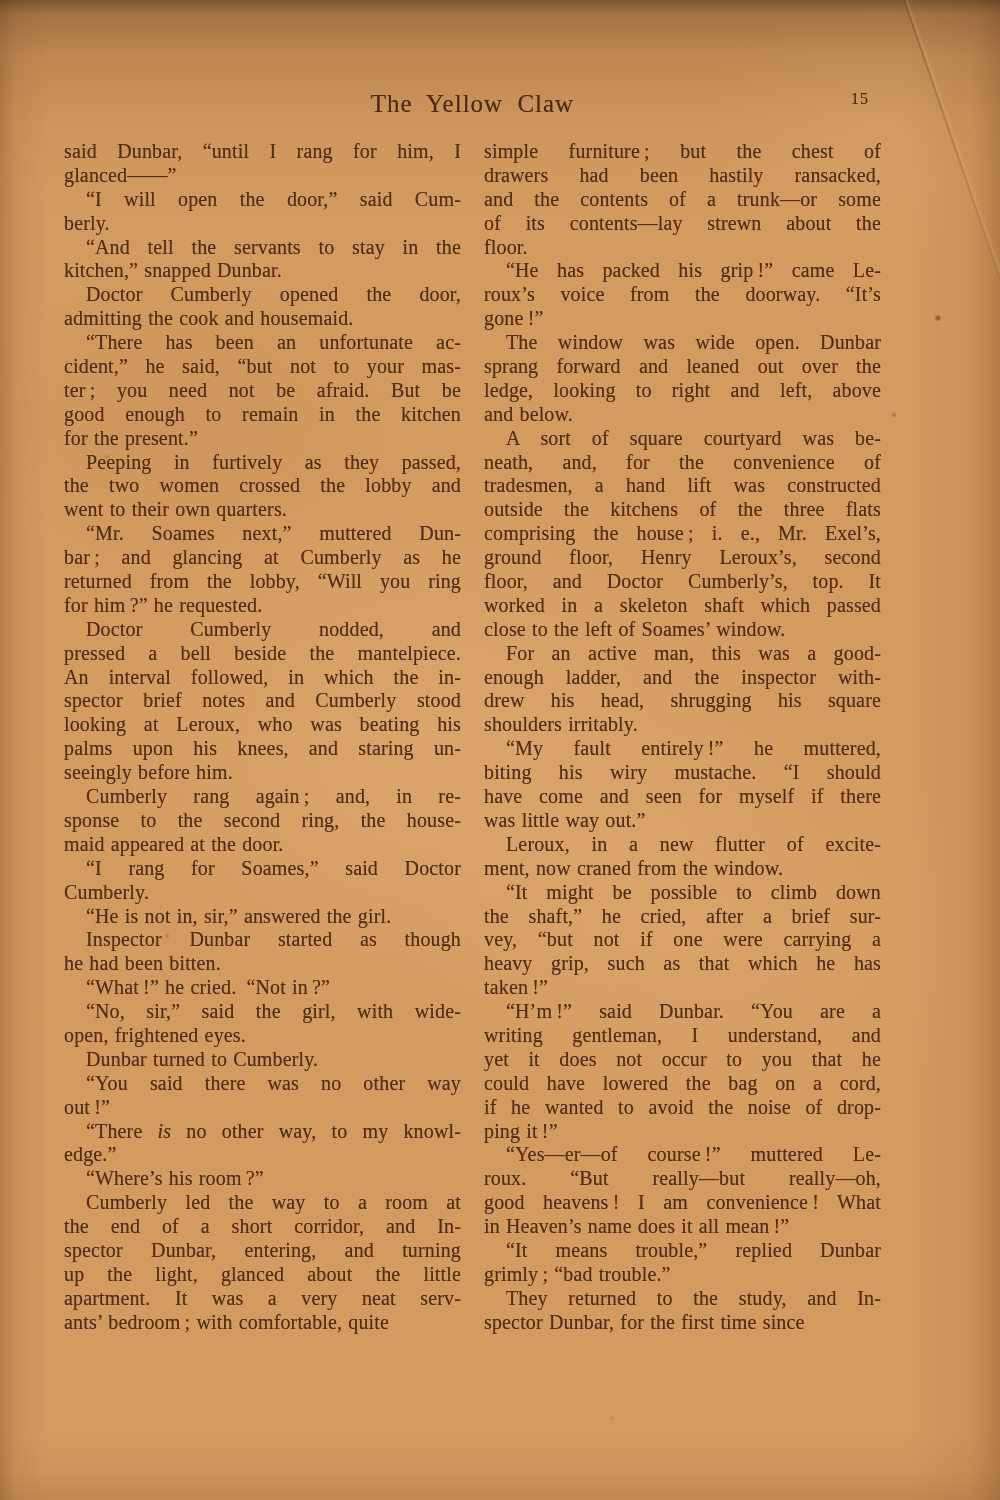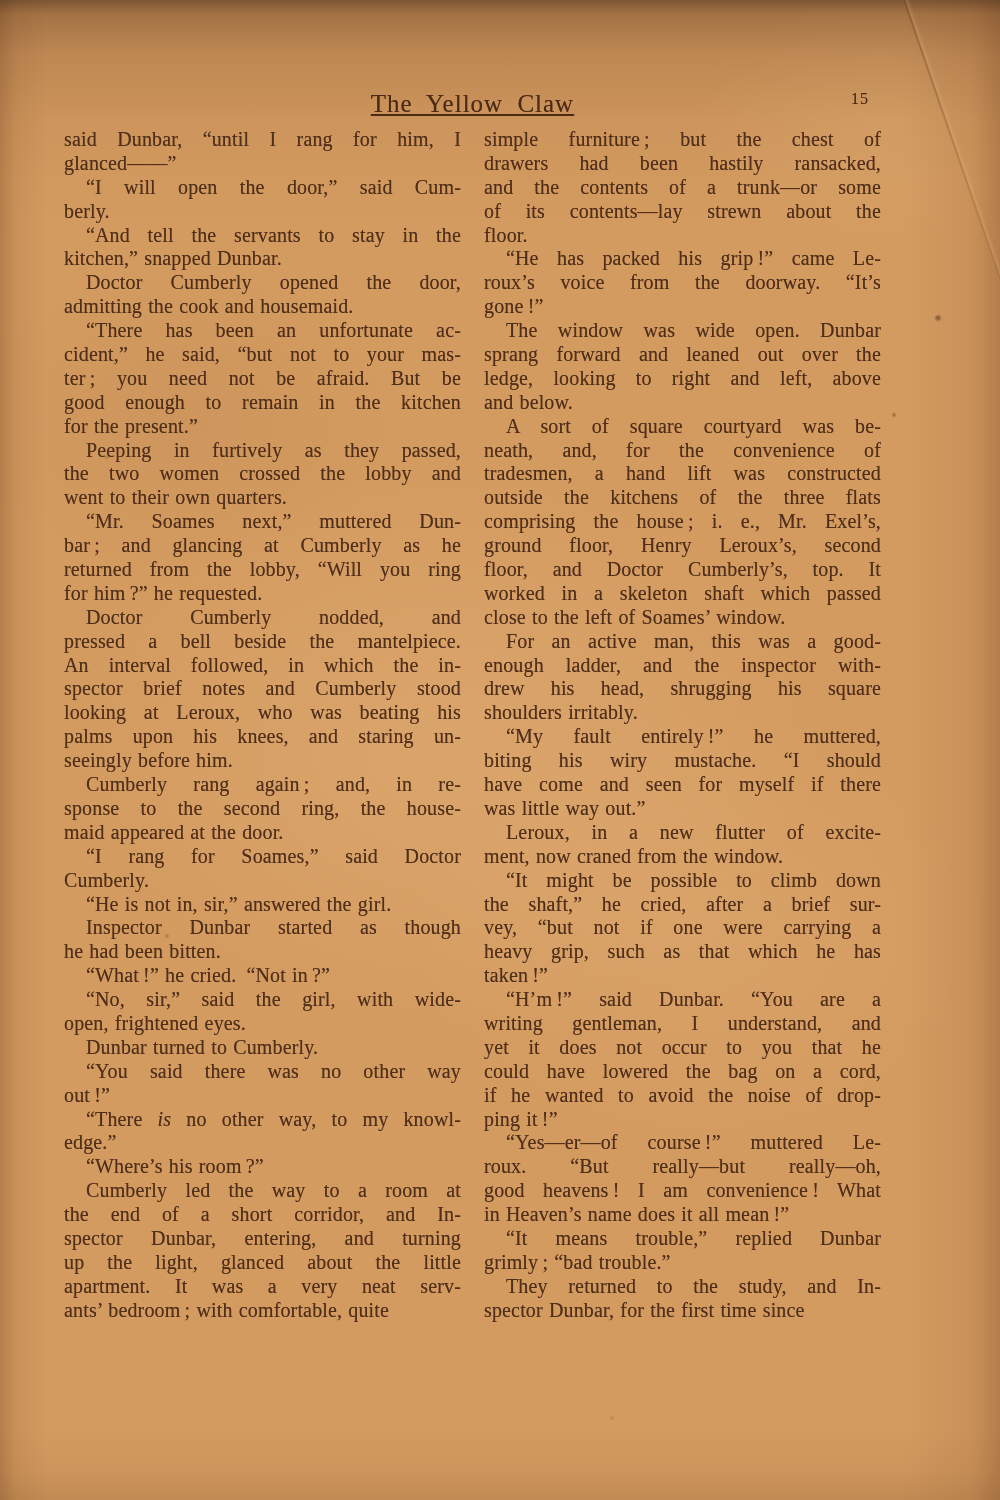--- a/index.html
+++ b/index.html
@@ -38,29 +38,28 @@
     box-shadow:2px 0 3px rgba(232,196,148,.35);
     transform:rotate(-19deg);
   }
   .header{
     position:absolute;left:64px;top:90px;width:817px;height:32px;
   }
   .title{
     position:absolute;left:0;right:0;text-align:center;
     font-size:25px;color:#4c2b16;letter-spacing:1px;word-spacing:7px;
     text-shadow:0 0 .6px rgba(76,43,22,.55);
-    text-decoration:underline;
   }
   .pagenum{
     position:absolute;right:12px;top:0;
     font-size:16px;color:#4c2b16;letter-spacing:1px;
     text-shadow:0 0 .6px rgba(76,43,22,.55);
   }
   .column{
-    position:absolute;top:128px;width:397px;color:#4f2e1a;
+    position:absolute;top:140px;width:397px;color:#4f2e1a;
   }
   .col-left{left:64px;}
   .col-right{left:484px;}
   .line{
     font-size:20px;line-height:23.9px;height:23.9px;
     text-align:justify;text-align-last:justify;
     letter-spacing:.15px;word-spacing:1px;
     text-shadow:0 0 .55px rgba(79,46,26,.55);
     overflow:hidden;
   }

